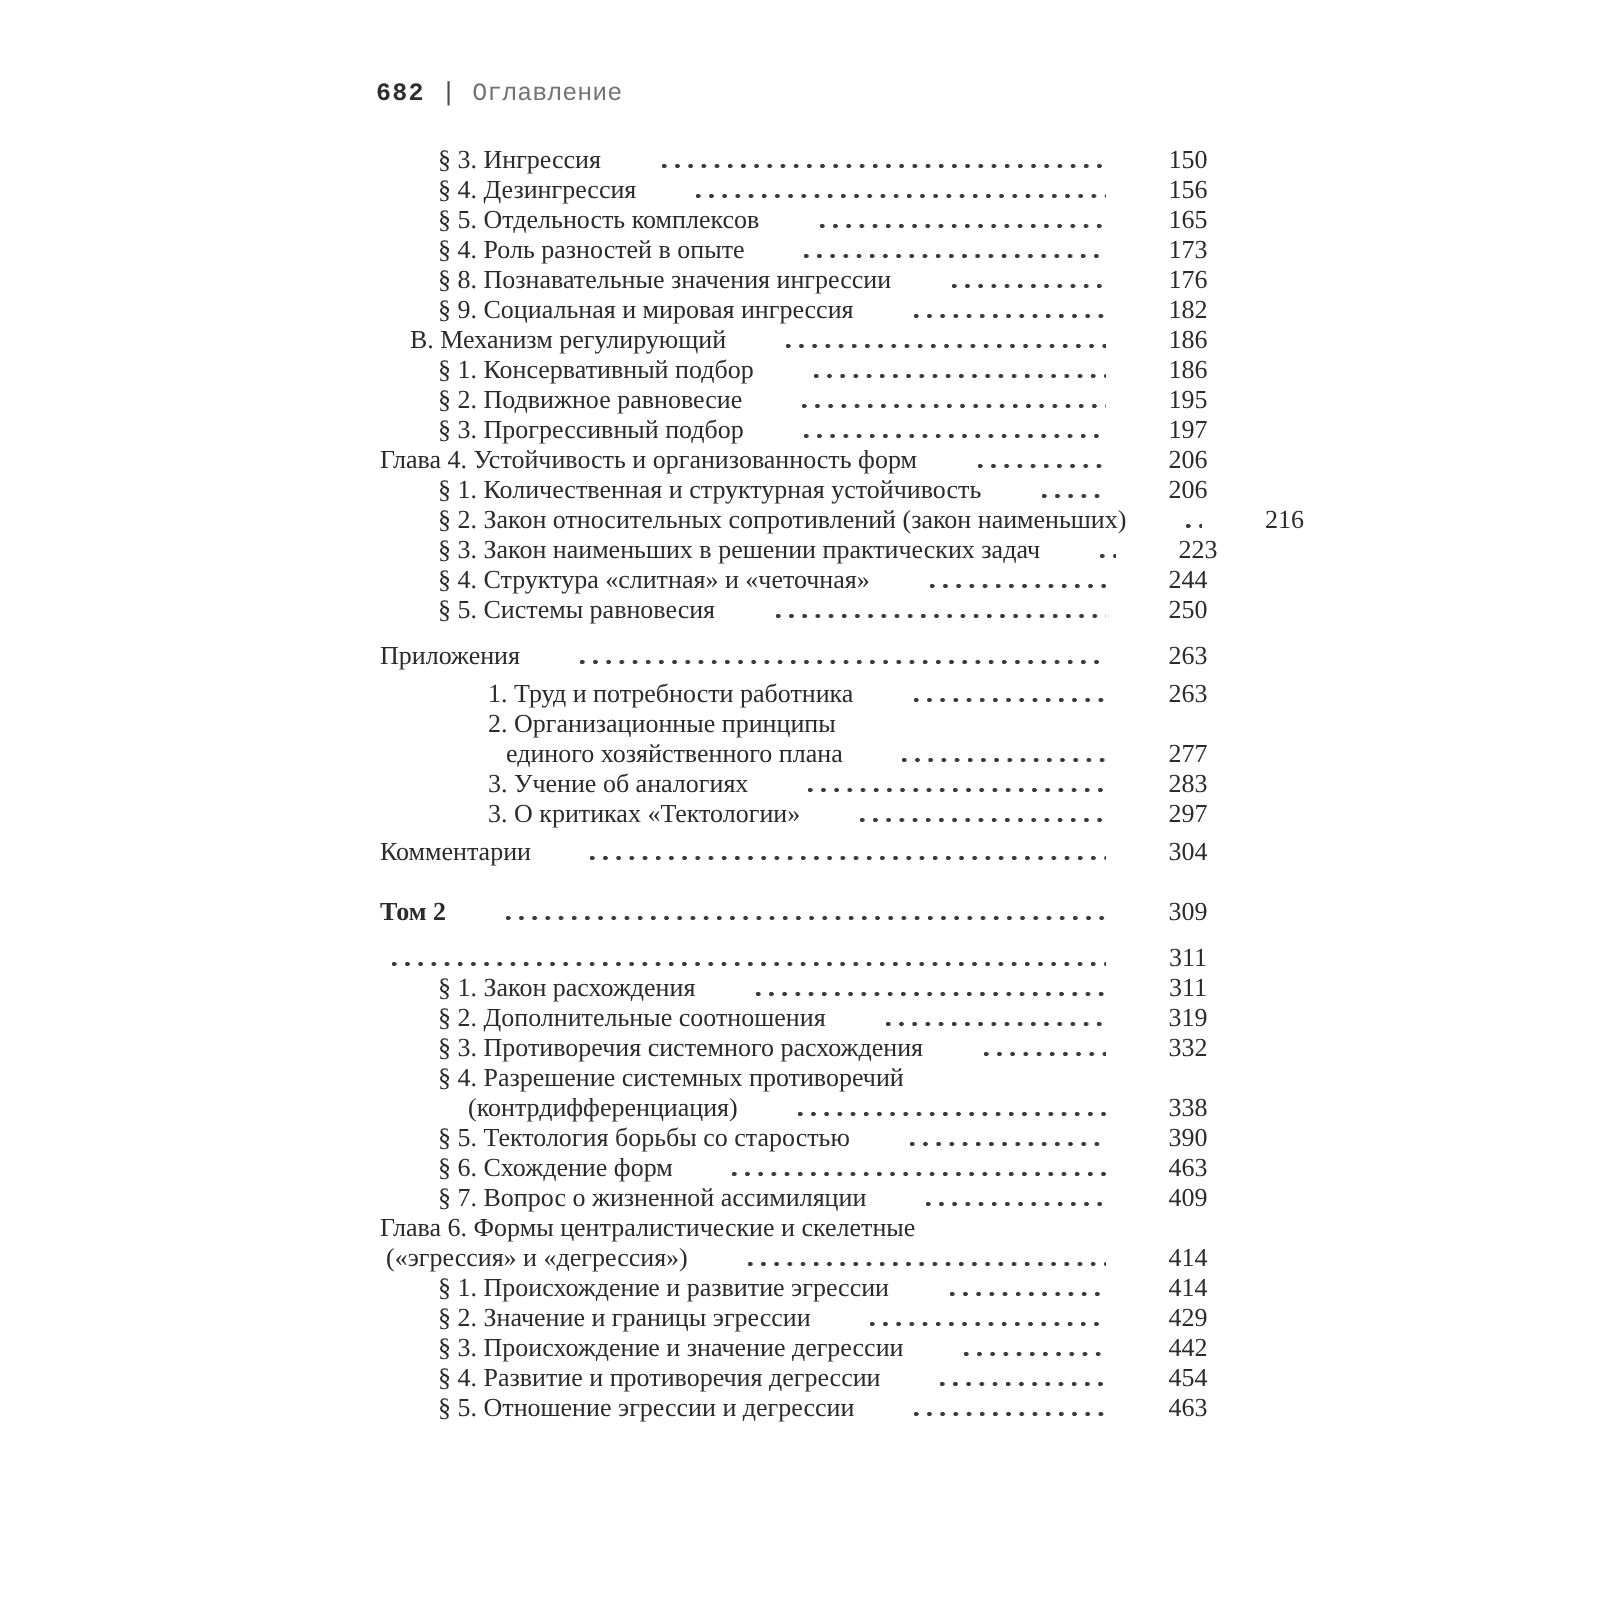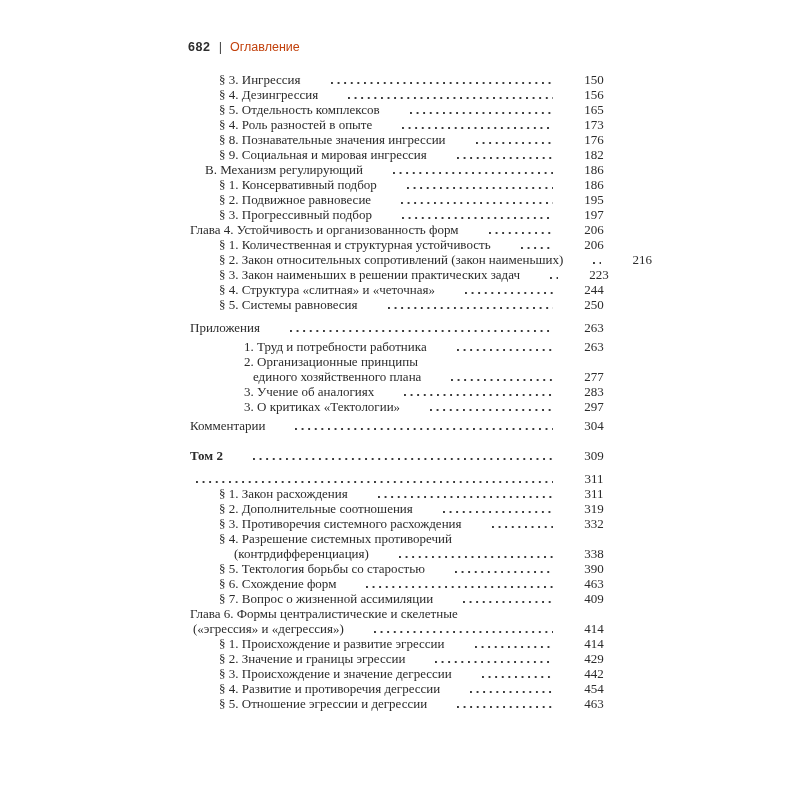--- a/index.html
+++ b/index.html
@@ -14,38 +14,38 @@
     overflow: hidden;
     font-family: "Liberation Serif", "DejaVu Serif", serif;
     color: var(--text, #2b2b2b);
   }
   .page-header {
     position: absolute;
     top: 40px;
     left: 188px;
     display: flex;
     align-items: flex-start;
-    font-family: Liberation Sans, sans-serif;
+    font-family: Liberation Mono, monospace;
     font-size: 12.5px;
     line-height: 14px;
     color: var(--header-text, #2e2e2e);
   }
   .page-header .num {
     font-weight: 700;
     letter-spacing: 0.6px;
   }
   .page-header .divider {
     margin: 0 8px;
     font-weight: 400;
     color: #4a4a4a;
     font-size: 13px;
   }
   .page-header .title {
     font-weight: 400;
-    color: #c2410c;
+    color: #737373;
   }
   .toc {
     position: absolute;
     top: 72px;
     left: 188px;
     width: 420px;
     font-size: 13px;
   }
   .row {
     display: flex;

